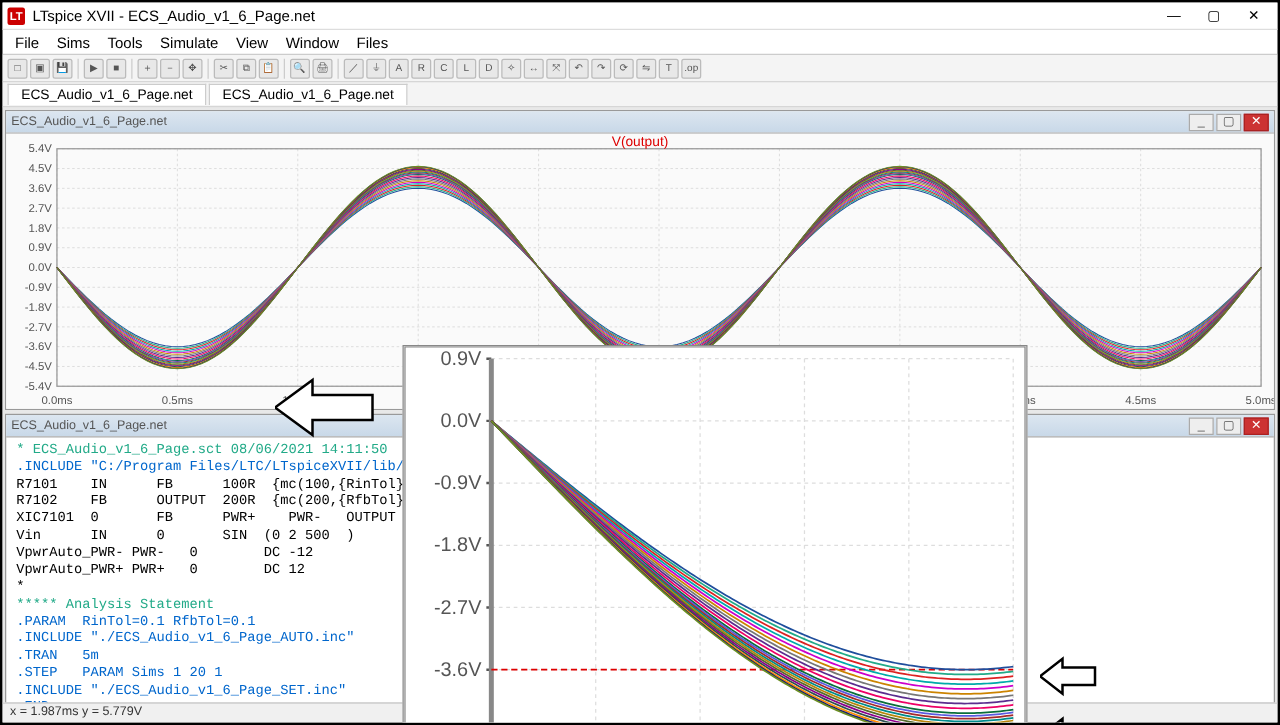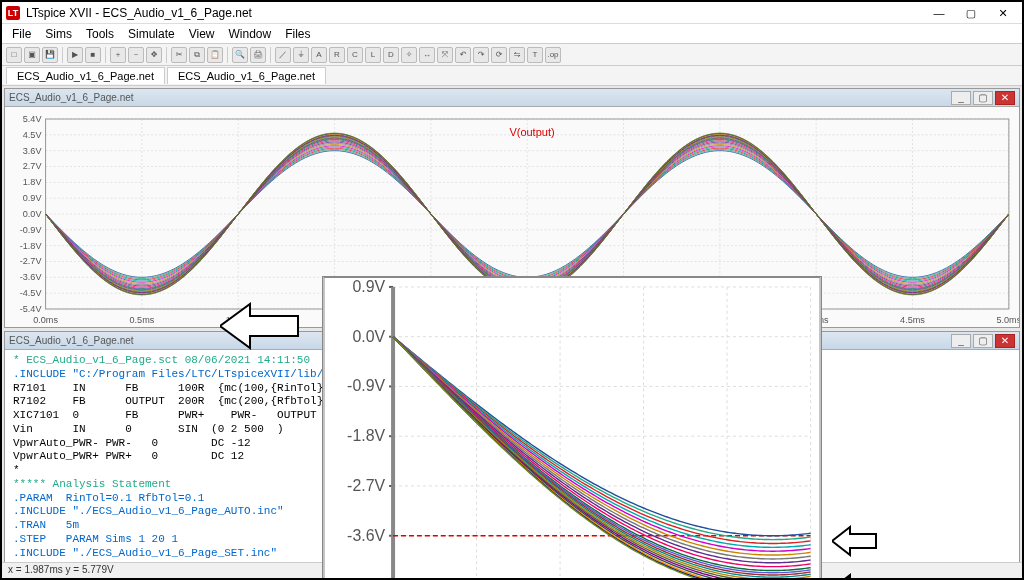--- a/index.html
+++ b/index.html
@@ -18,21 +18,21 @@
 .tabs .tab { padding: 2px 10px; background: #fff; border: 1px solid #ccc; border-bottom: none; font-size: 11px; cursor: pointer; }
 .tabs .tab.active { background: #fff; }
 .content { position: relative; height: calc(100% - 100px); background: #e8e8e8; padding: 2px; }
 .pane { background: #fff; border: 1px solid #999; margin-bottom: 3px; }
 .pane-header { height: 18px; background: linear-gradient(#dce6f0, #c8d8e8); display: flex; align-items: center; padding: 0 4px; font-size: 10px; color: #555; border-bottom: 1px solid #aaa; }
 .pane-header .spacer { flex: 1; }
 .pane-header .pbtn { width: 20px; height: 14px; margin-left: 2px; text-align: center; line-height: 12px; font-size: 10px; border: 1px solid #aaa; background: #eee; cursor: pointer; }
 .pane-header .pbtn.close-p { background: #c33; color: #fff; border-color: #a22; }
 .plot-pane { height: 240px; }
 .plot-area { height: calc(100% - 18px); position: relative; background: #fafafa; }
-.plot-title { position: absolute; top: 19px; left: 50%; transform: translateX(-50%); font-size: 11px; color: #d00; margin-left: 20px; }
+.plot-title { position: absolute; top: 1px; left: 50%; transform: translateX(-50%); font-size: 11px; color: #d00; }
 .plot-svg { width: 100%; height: 100%; }
 .net-pane { height: 232px; }
 .net-body { padding: 4px 8px; font-family: "Courier New", monospace; font-size: 11px; line-height: 1.25; white-space: pre; overflow: hidden; }
 .net-body .comment { color: #2a8; }
 .net-body .include { color: #06c; }
 .net-body .param { color: #06c; }
 .net-body .stmt { color: #2a8; }
 .inset { position: absolute; left: 320px; top: 190px; width: 500px; height: 337px; background: #fff; border: 1px solid #888; z-index: 5; }
 .inset svg { width: 100%; height: 100%; }
 .big-arrow { position: absolute; z-index: 6; }

